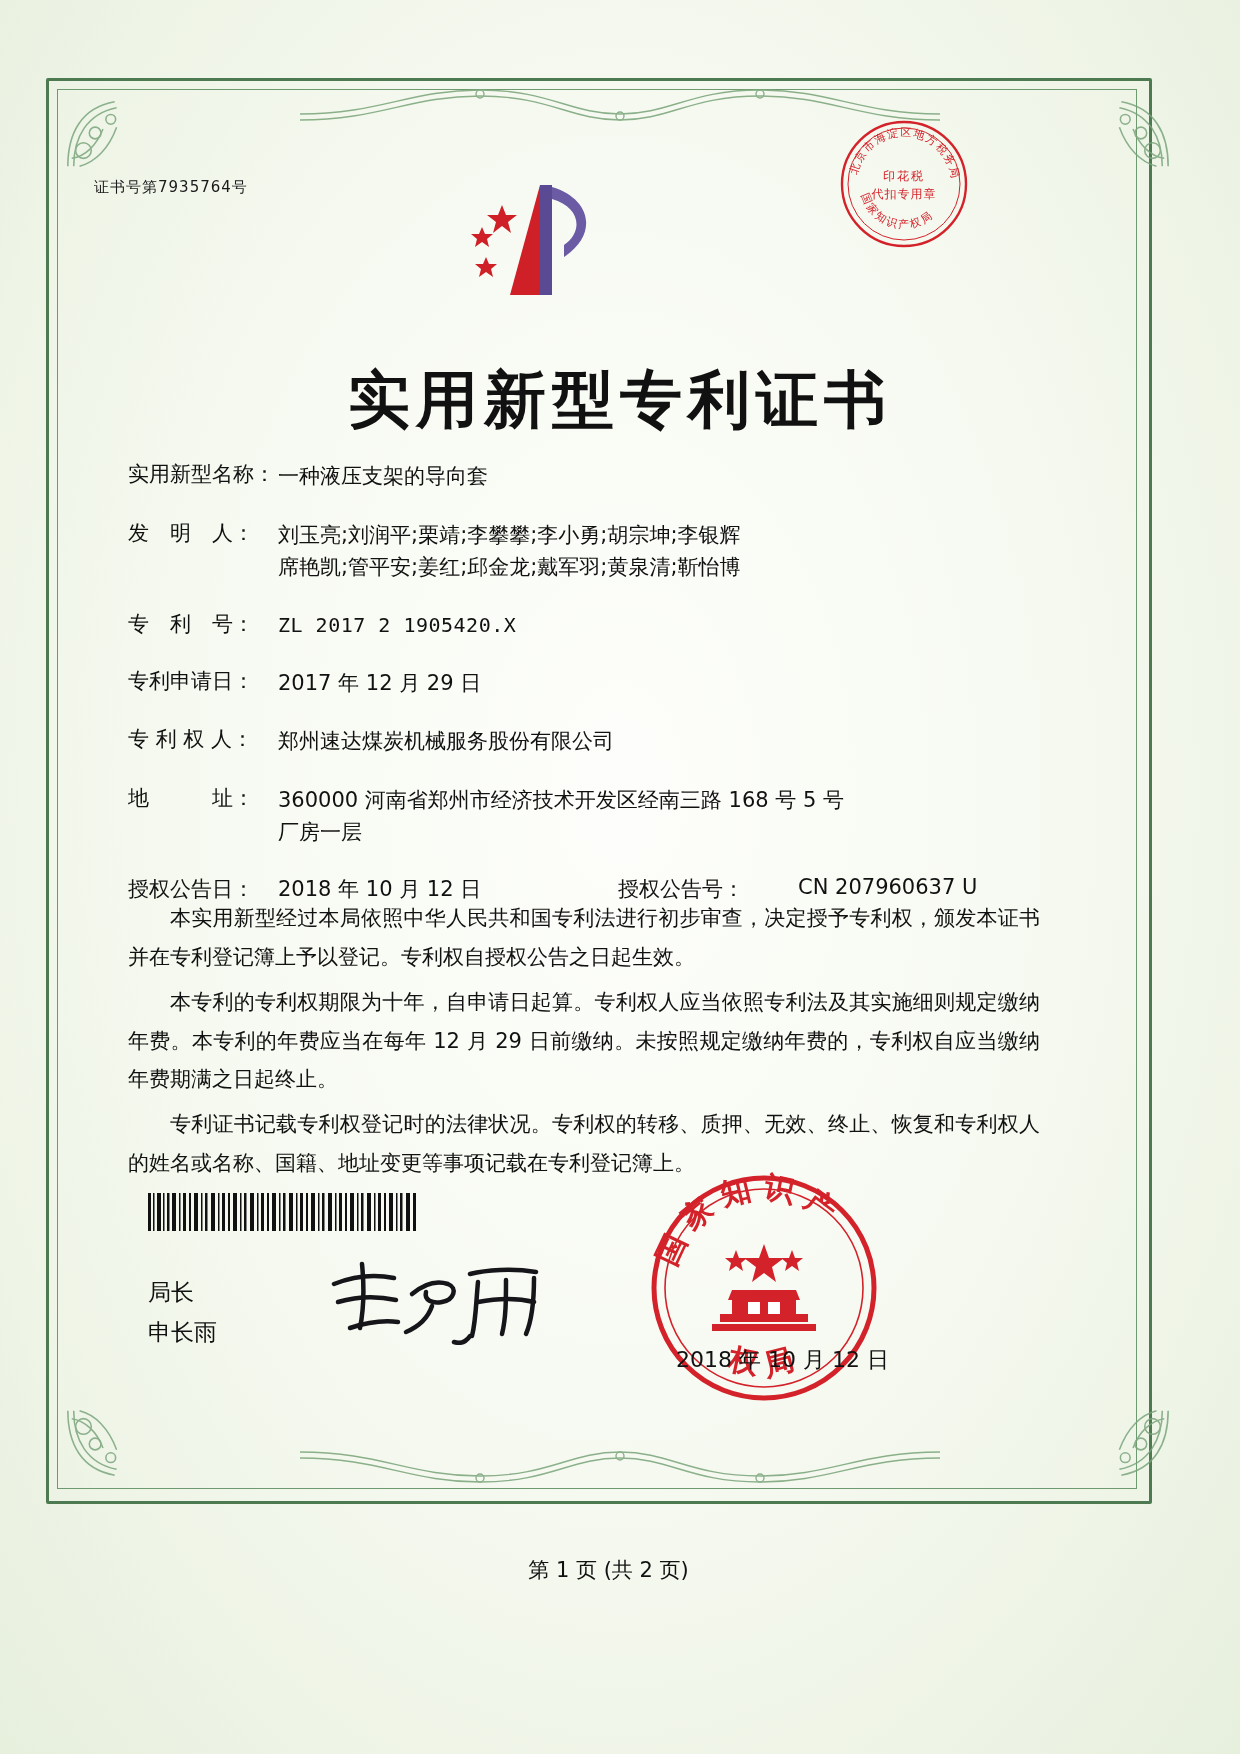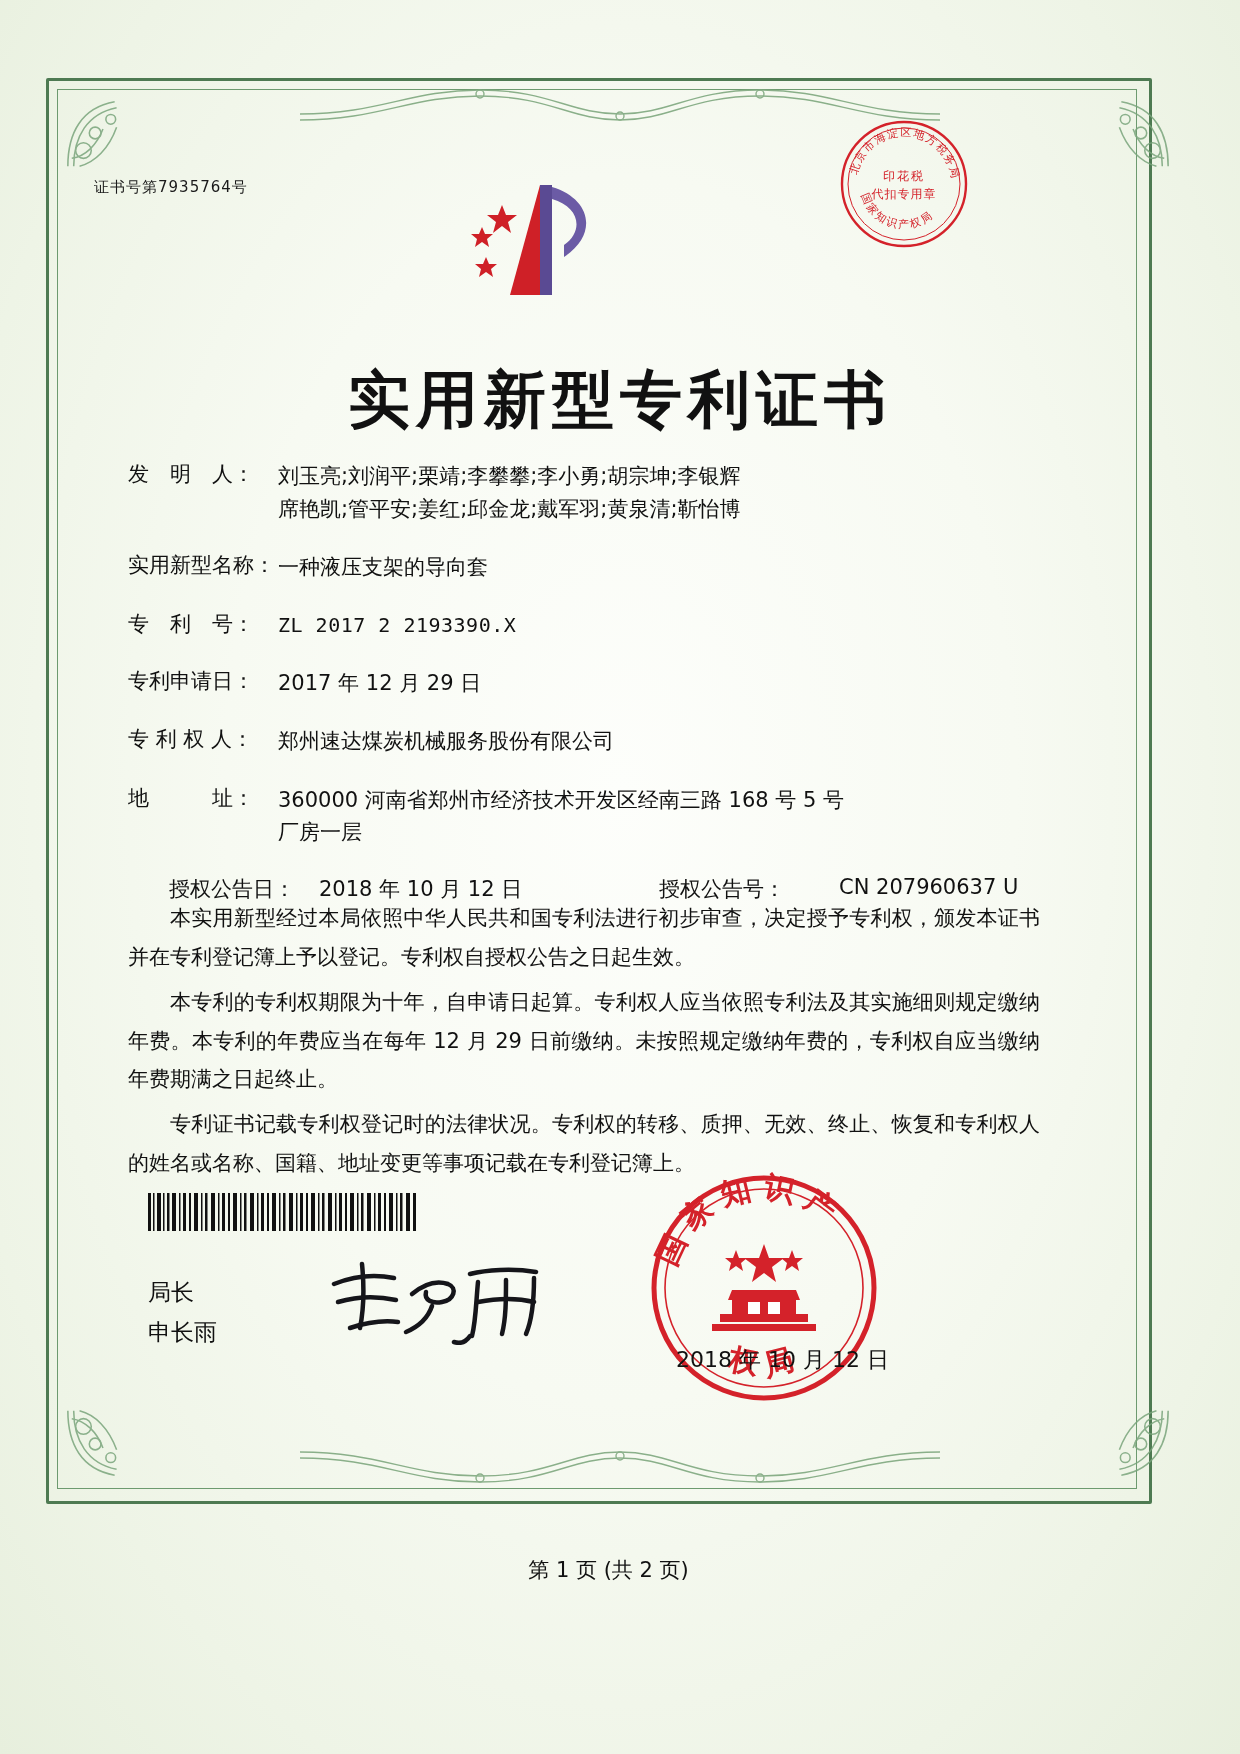--- a/index.html
+++ b/index.html
@@ -145,21 +145,21 @@
   .mono { font-family: "DejaVu Sans Mono", monospace; letter-spacing: 0.5px; font-size: 20px;}
 
   .two-col {
     display: flex;
     margin-bottom: 26px;
   }
   .two-col .col {
     display: flex;
     align-items: flex-start;
   }
-  .two-col .col.left { flex: 0 0 490px; margin-left: 41px; }
+  .two-col .col.left { flex: 0 0 490px; }
   .two-col .col .lbl { flex: 0 0 150px; white-space: nowrap; }
   .two-col .col .lbl.wide { flex: 0 0 180px; }
 
   
   .paras {
     position: absolute;
     left: 128px;
     top: 899px;
     width: 912px;
     font-size: 21px;
@@ -345,35 +345,35 @@
 
       <path d="M88 20 L88 130 L58 130 Z" fill="#cf2027"></path>
     </svg>
   </div>
 
   <h1 class="doc-title">实用新型专利证书</h1>
 
   <div class="fields">
 
     <div class="field-row">
+      <div class="field-label">实用新型名称：</div>
+      <div class="field-value">一种液压支架的导向套</div>
+    </div>
+
+    <div class="field-row">
       <div class="field-label">发　明　人：</div>
       <div class="field-value">
         <span>刘玉亮;刘润平;栗靖;李攀攀;李小勇;胡宗坤;李银辉</span>
         <span class="line2">席艳凯;管平安;姜红;邱金龙;戴军羽;黄泉清;靳怡博</span>
       </div>
     </div>
 
     <div class="field-row">
-      <div class="field-label">实用新型名称：</div>
-      <div class="field-value">一种液压支架的导向套</div>
-    </div>
-
-    <div class="field-row">
       <div class="field-label">专　利　号：</div>
-      <div class="field-value mono">ZL 2017 2 2193390.X</div>
+      <div class="field-value mono">ZL 2017 2 1905420.X</div>
     </div>
 
     <div class="field-row">
       <div class="field-label">专利申请日：</div>
       <div class="field-value">2017 年 12 月 29 日</div>
     </div>
 
     <div class="field-row">
       <div class="field-label">专 利 权 人：</div>
       <div class="field-value">郑州速达煤炭机械服务股份有限公司</div>

